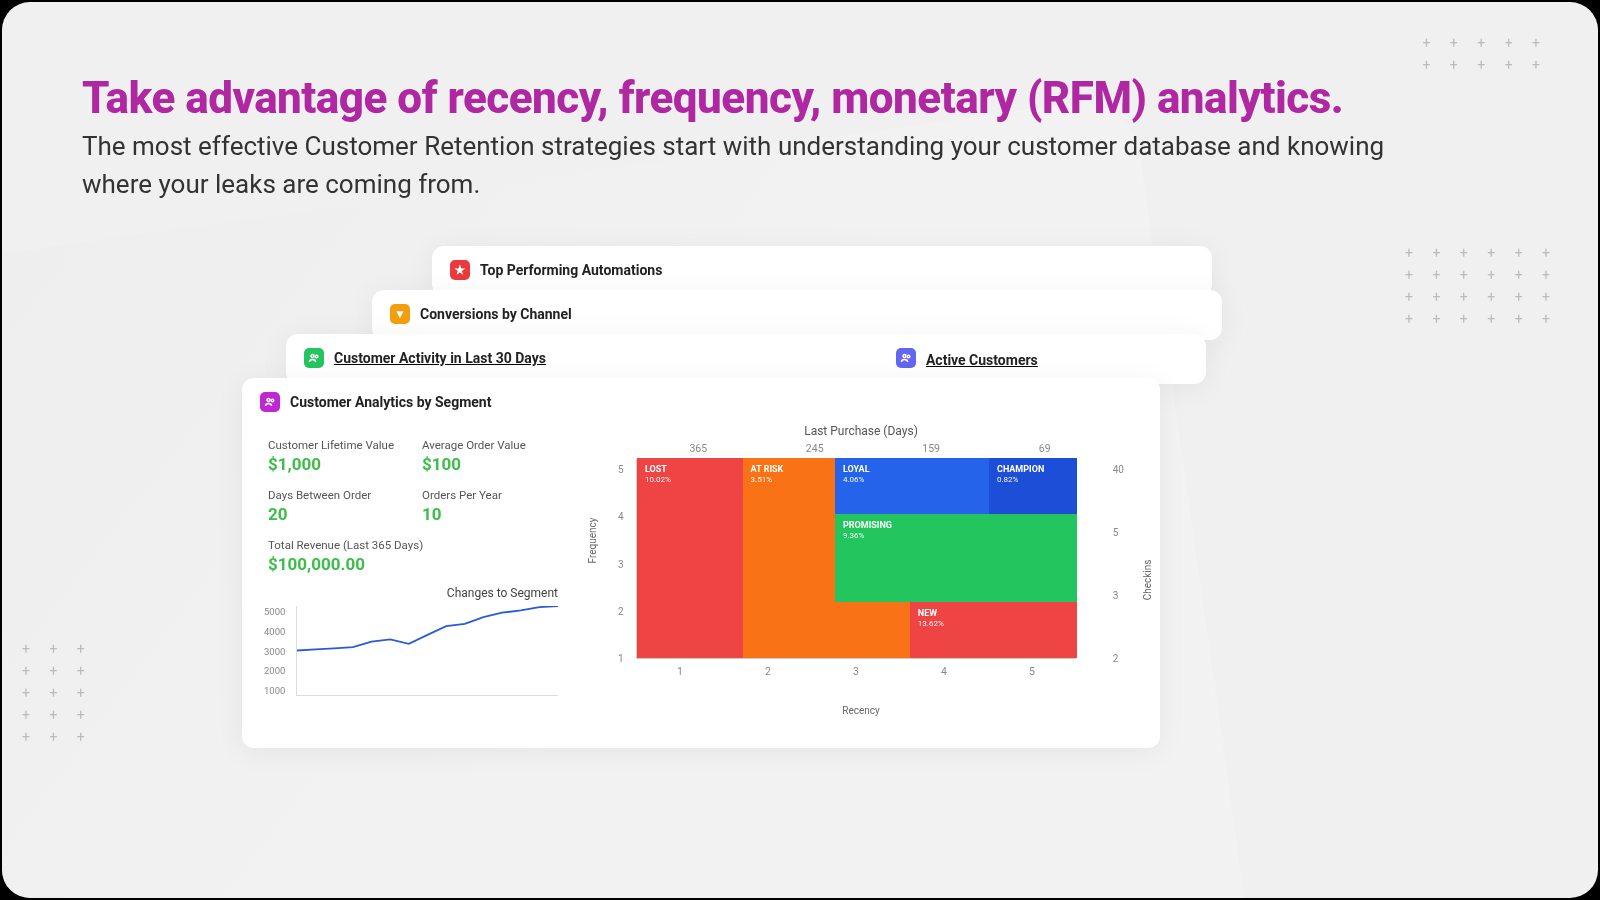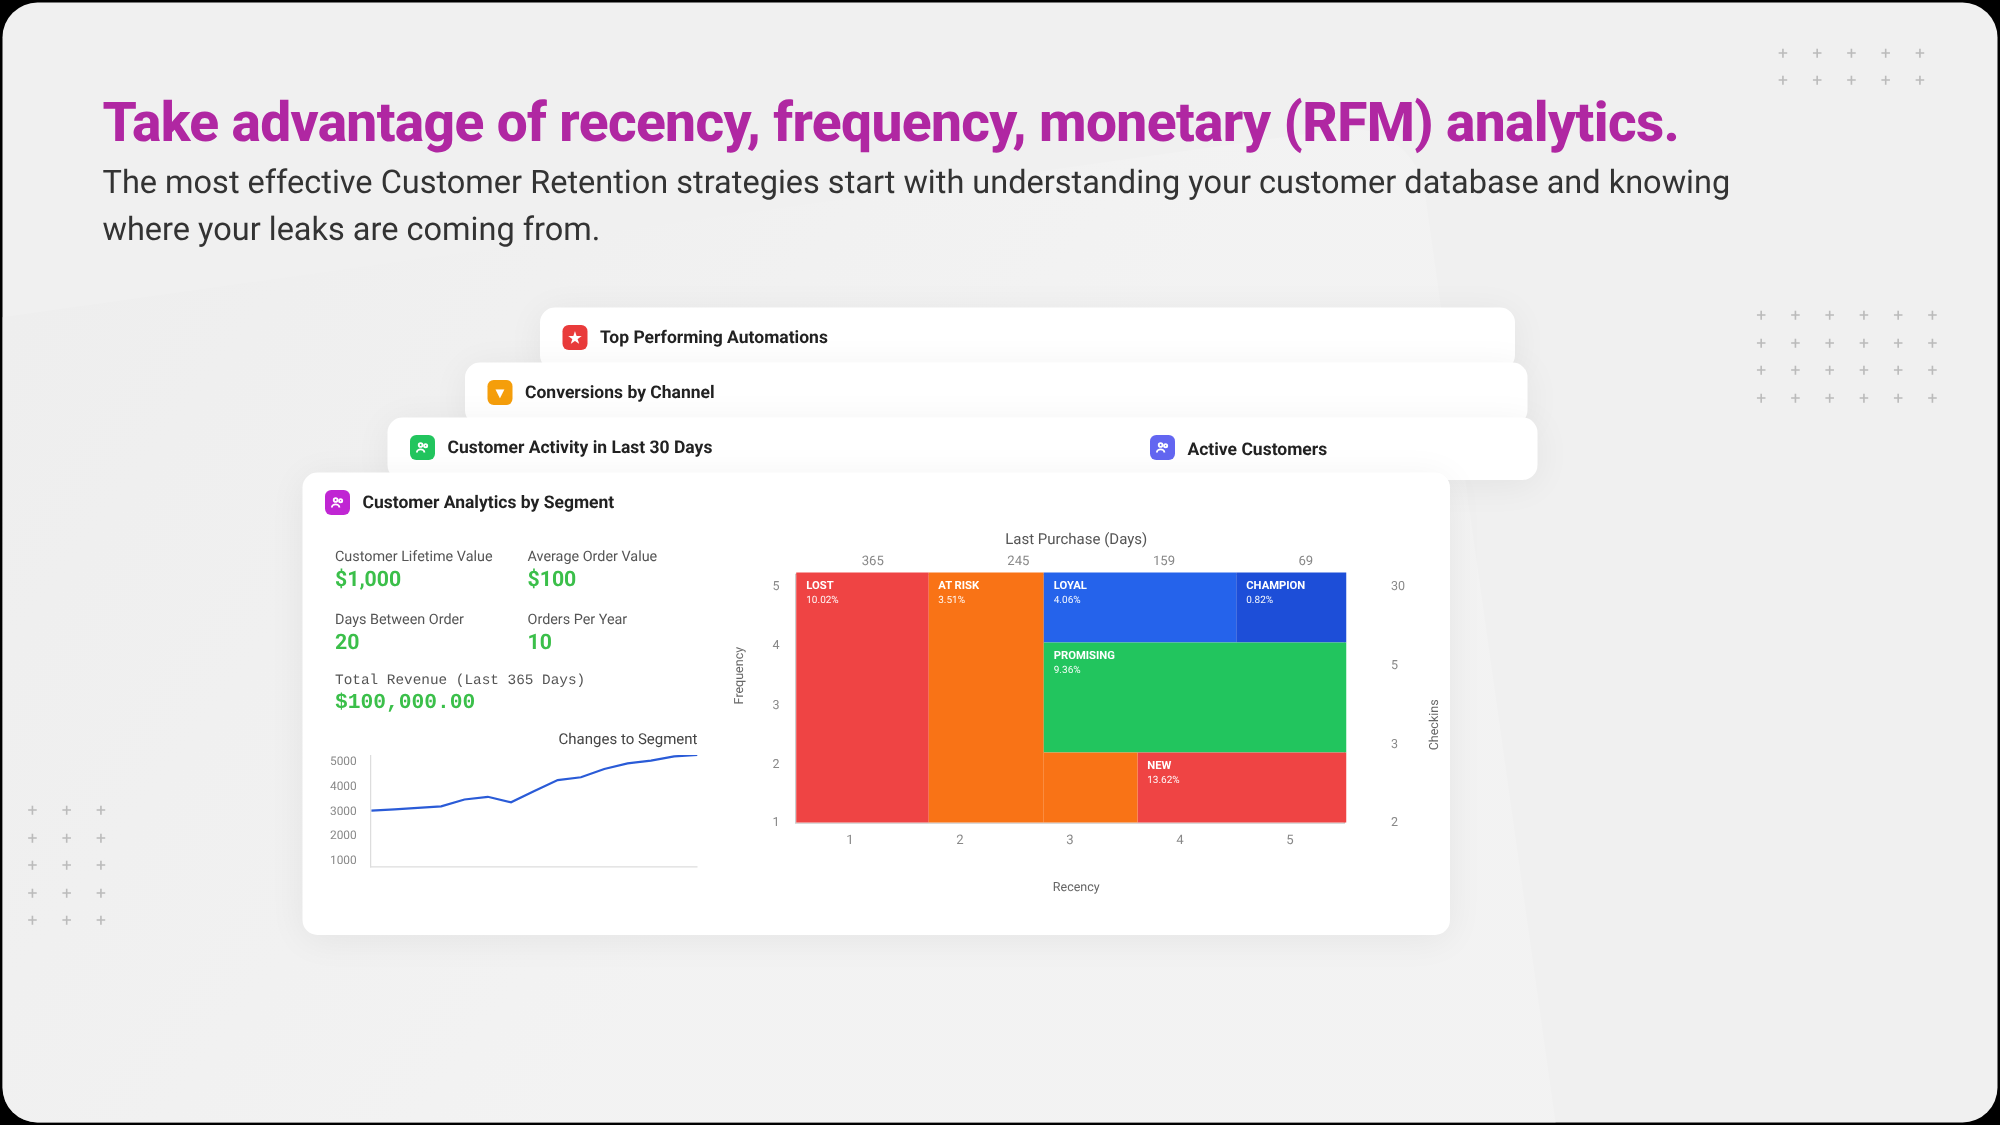--- a/index.html
+++ b/index.html
@@ -38,30 +38,30 @@
   .card-header { display: flex; align-items: center; gap: 10px; font-size: 14px; font-weight: 700; color: #222; }
   .icon-box { width: 20px; height: 20px; border-radius: 5px; display: flex; align-items: center; justify-content: center; color: #fff; font-size: 12px;}
   .icon-red { background: #e93b3b; }
   .icon-orange { background: #f59e0b; }
   .icon-green { background: #22c55e; }
   .icon-purple { background: #6366f1; }
   .icon-pink { background: #c026d3; }
 
   .card.c1 { left: 190px; top: 0; width: 780px; height: 50px; }
   .card.c2 { left: 130px; top: 44px; width: 850px; height: 50px; }
-  .card.c3 { left: 68px; top: 88px; width: 920px; height: 50px; }
+  .card.c3 { left: 44px; top: 88px; width: 920px; height: 50px; text-decoration: underline; }
   .card.c3 .split { display: flex; gap: 350px; }
   .card.c4 { left: 0; top: 132px; width: 918px; height: 370px; }
 
   .analytics-body { display: flex; gap: 30px; padding: 12px 8px 0 8px; }
   .left-col { flex: 0 0 290px; padding-top: 14px; }
   .metrics { display: grid; grid-template-columns: 1fr 1fr; gap: 14px 18px; margin-bottom: 10px; }
   .metric-label { font-size: 11.5px; color: #555; }
   .metric-value { font-size: 17px; font-weight: 700; color: #3bbf4a; margin-top: 2px; }
-  .metric.full { grid-column: 1 / span 2; font-family: Liberation Mono, monospace; }
+  .metric.full { grid-column: 1 / span 2; }
   .changes-label { font-size: 12px; color: #444; margin: 12px 0 6px; text-align: right; }
   .sparkline-wrap { position: relative; height: 90px; }
   .y-ticks { position: absolute; left: -4px; top: 0; bottom: 0; font-size: 9.5px; color: #888; display: flex; flex-direction: column; justify-content: space-between; }
   .sparkline { position: absolute; left: 28px; right: 0; top: 0; bottom: 0; border-left: 1px solid #ddd; border-bottom: 1px solid #ddd; }
 
   .right-col { flex: 1; position: relative; }
   .heatmap-title { text-align: center; font-size: 12px; color: #555; margin-bottom: 4px; }
   .heatmap-outer { position: relative; padding: 0 30px 36px 48px; }
   .top-ticks { display: flex; justify-content: space-around; font-size: 10.5px; color: #888; margin-bottom: 4px; padding: 0 4px;}
   .heatmap { position: relative; width: 440px; height: 200px; border: 1px solid #ccc; }
@@ -194,21 +194,21 @@
               <span>69</span>
             </div>
             <div class="left-ticks">
               <span>1</span>
               <span>2</span>
               <span>3</span>
               <span>4</span>
               <span>5</span>
             </div>
             <div class="right-ticks">
-              <span>30</span>
+              <span>40</span>
               <span>5</span>
               <span>3</span>
               <span>2</span>
             </div>
             <div class="heatmap" id="heatmap">
                 <div class="cell" style="left: 0px; width: 105.6px; bottom: 0px; height: 200px; background: rgb(239, 68, 68);">LOST<span class="pct">10.02%</span></div>
                 <div class="cell" style="left: 105.6px; width: 92.4px; bottom: 0px; height: 200px; background: rgb(249, 115, 22);">AT RISK<span class="pct">3.51%</span></div>
                 <div class="cell" style="left: 198px; width: 154px; bottom: 144px; height: 56px; background: rgb(37, 99, 235);">LOYAL<span class="pct">4.06%</span></div>
                 <div class="cell" style="left: 352px; width: 88px; bottom: 144px; height: 56px; background: rgb(29, 78, 216);">CHAMPION<span class="pct">0.82%</span></div>
                 <div class="cell" style="left: 198px; width: 242px; bottom: 56px; height: 88px; background: rgb(34, 197, 94);">PROMISING<span class="pct">9.36%</span></div>

